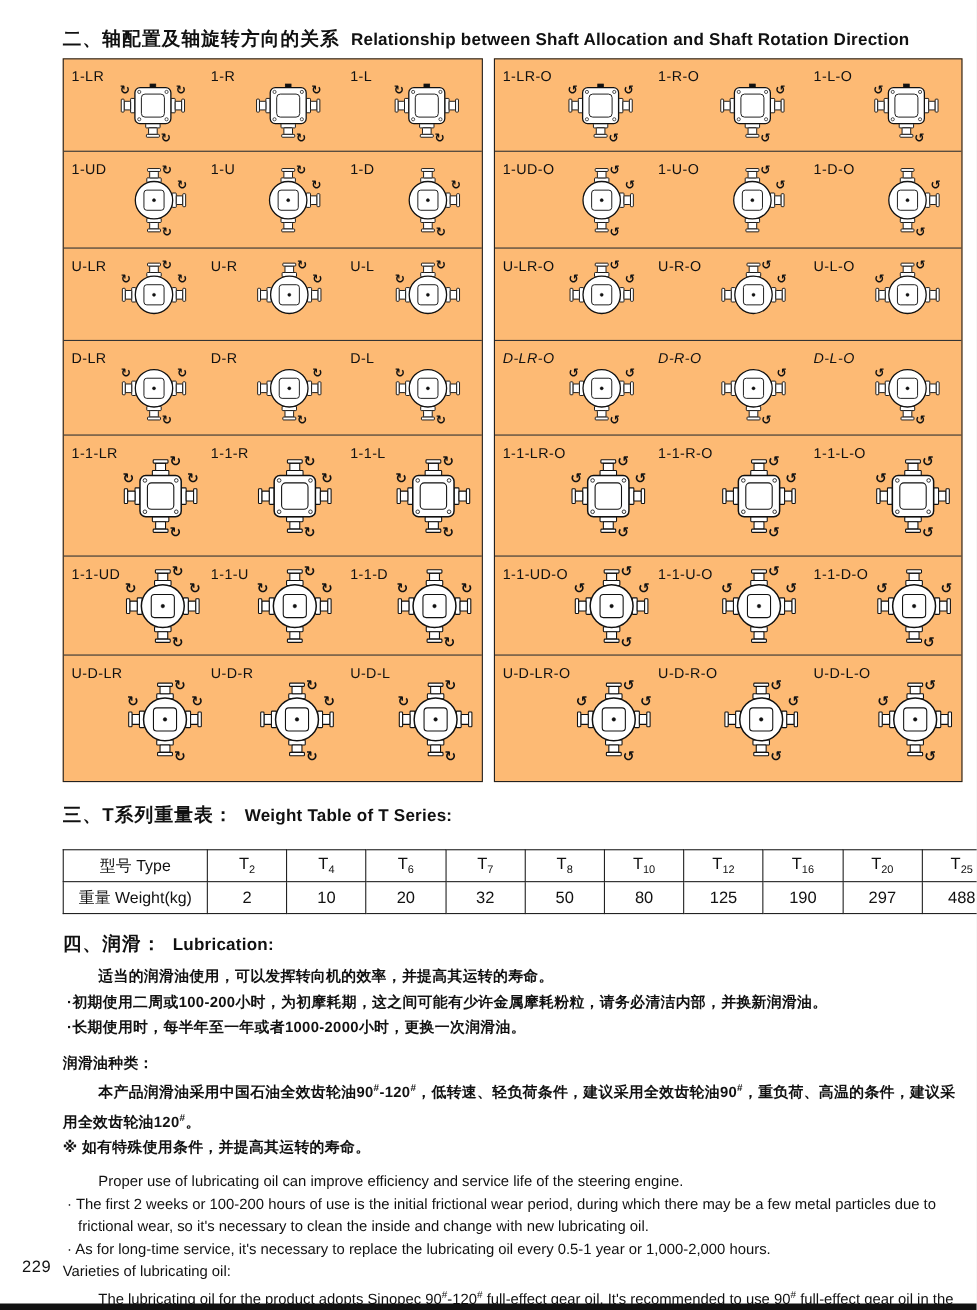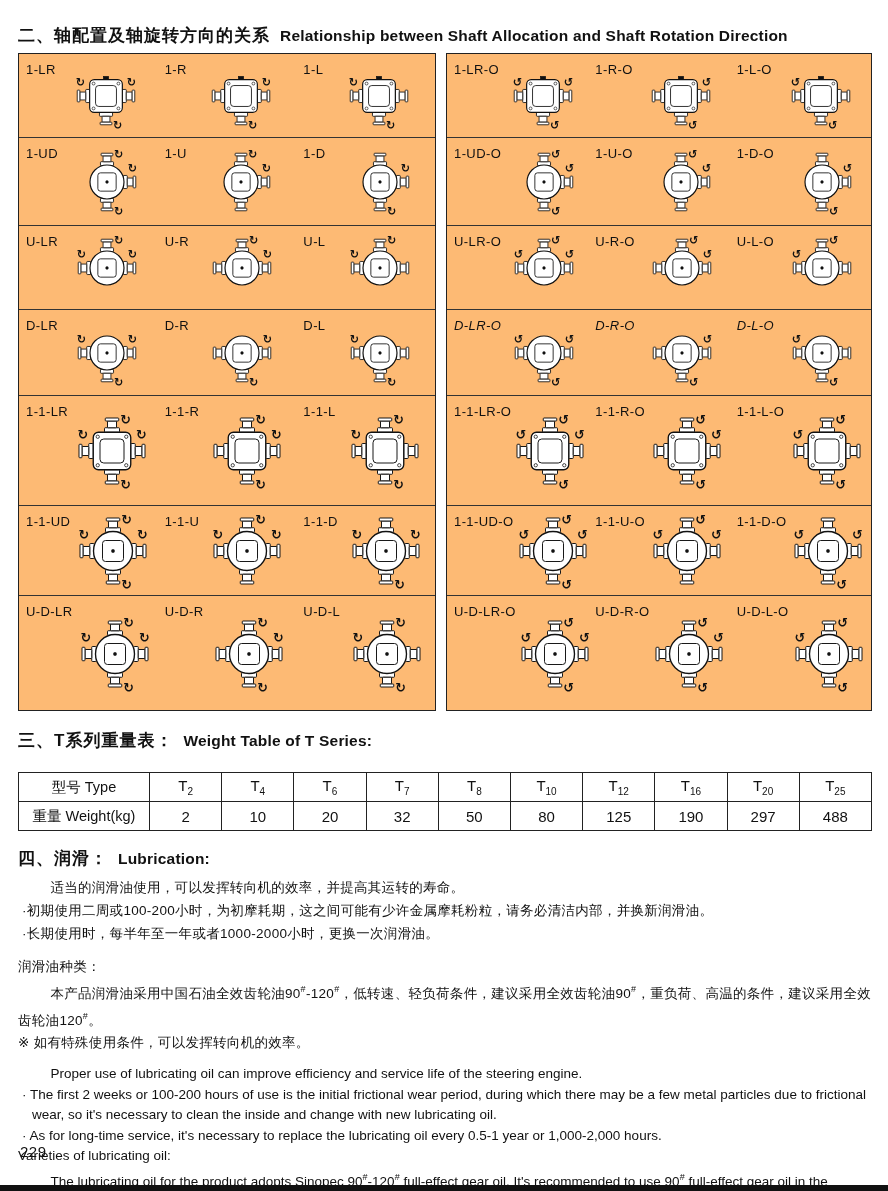--- a/index.html
+++ b/index.html
@@ -1,19 +1,20 @@
 <!DOCTYPE html>
 <html><head>
 <meta charset="utf-8">
 <style>
   html,body{margin:0;padding:0;background:#e8e8e8;}
   .page{
     position:relative;width:888px;height:1191px;margin:0 auto;
     background:#ffffff;color:#111;overflow:hidden;box-sizing:border-box;
     font-family:"Liberation Sans","DejaVu Sans",sans-serif;
+    padding-left:39px;
   }
   .content{padding:24px 16px 0 18px;box-sizing:border-box;}
   .sec-heading{font-weight:bold;margin:0 0 6px 0;white-space:nowrap;}
   .sec-heading .cn{font-size:17px;letter-spacing:1px;}
   .sec-heading .en{font-size:15.5px;margin-left:10px;letter-spacing:.2px;}
   
   .grid-wrap{display:flex;gap:10px;margin-top:6px;}
   .grid-box{border:1.5px solid #222;background:#fdba74;}
   .grid-box.left{width:420px;}
   .grid-box.right{width:424px;}
@@ -26,21 +27,21 @@
   
   .weight-sec{margin-top:18px;}
   table.wt{border-collapse:collapse;width:854px;table-layout:fixed;margin-top:20px;}
   table.wt td{border:1px solid #222;text-align:center;font-size:15px;height:26px;padding:1px 2px;}
   table.wt{border:1.5px solid #222;}
   table.wt td.lab{width:126px;font-size:14.5px;}
   table.wt sub{font-size:10px;}
   
   .lub-sec{margin-top:16px;}
   .lub p{margin:0;font-size:13.5px;}
-  .lub p.cn{line-height:23px;letter-spacing:.3px;}
+  .lub p.cn{line-height:23px;letter-spacing:.3px;font-weight:bold;}
   .lub p.en{line-height:20.5px;}
   .lub p.indent{text-indent:2.4em;}
   .lub p.bullet{padding-left:14px;text-indent:-10px;}
   .lub p.plain{text-indent:0;}
   .lub p.gap-before{margin-top:10px;}
   .lub sup{font-size:9px;}
   
   .page-number{position:absolute;left:20px;bottom:31px;font-size:15px;letter-spacing:.5px;}
   .bottom-bar{position:absolute;left:0;right:0;bottom:0;height:6px;background:#111;}
 </style>
@@ -1138,21 +1139,21 @@
     <div class="lub-sec">
       <div class="sec-heading">
         <span class="cn">四、润滑：</span><span class="en">Lubrication:</span>
       </div>
       <div class="lub">
           <p class="cn indent">适当的润滑油使用，可以发挥转向机的效率，并提高其运转的寿命。</p>
           <p class="cn bullet">·初期使用二周或100-200小时，为初摩耗期，这之间可能有少许金属摩耗粉粒，请务必清洁内部，并换新润滑油。</p>
           <p class="cn bullet">·长期使用时，每半年至一年或者1000-2000小时，更换一次润滑油。</p>
           <p class="cn plain gap-before">润滑油种类：</p>
           <p class="cn indent">本产品润滑油采用中国石油全效齿轮油90<sup>#</sup>-120<sup>#</sup>，低转速、轻负荷条件，建议采用全效齿轮油90<sup>#</sup>，重负荷、高温的条件，建议采用全效齿轮油120<sup>#</sup>。</p>
-          <p class="cn plain">※ 如有特殊使用条件，可以发挥转向机的效率。</p>
+          <p class="cn plain">※ 如有特殊使用条件，并提高其运转的寿命。</p>
           <p class="en indent gap-before">Proper use of lubricating oil can improve efficiency and service life of the steering engine.</p>
           <p class="en bullet">· The first 2 weeks or 100-200 hours of use is the initial frictional wear period, during which there may be a few metal particles due to frictional wear, so it's necessary to clean the inside and change with new lubricating oil.</p>
           <p class="en bullet">· As for long-time service, it's necessary to replace the lubricating oil every 0.5-1 year or 1,000-2,000 hours.</p>
           <p class="en plain">Varieties of lubricating oil:</p>
           <p class="en indent">The lubricating oil for the product adopts Sinopec 90<sup>#</sup>-120<sup>#</sup> full-effect gear oil. It's recommended to use 90<sup>#</sup> full-effect gear oil in the condition of slow speed of revolution and light load and 120<sup>#</sup> in the condition of heavy load and high temperature.</p>
         </div>
     </div>
 
   </div>
 

